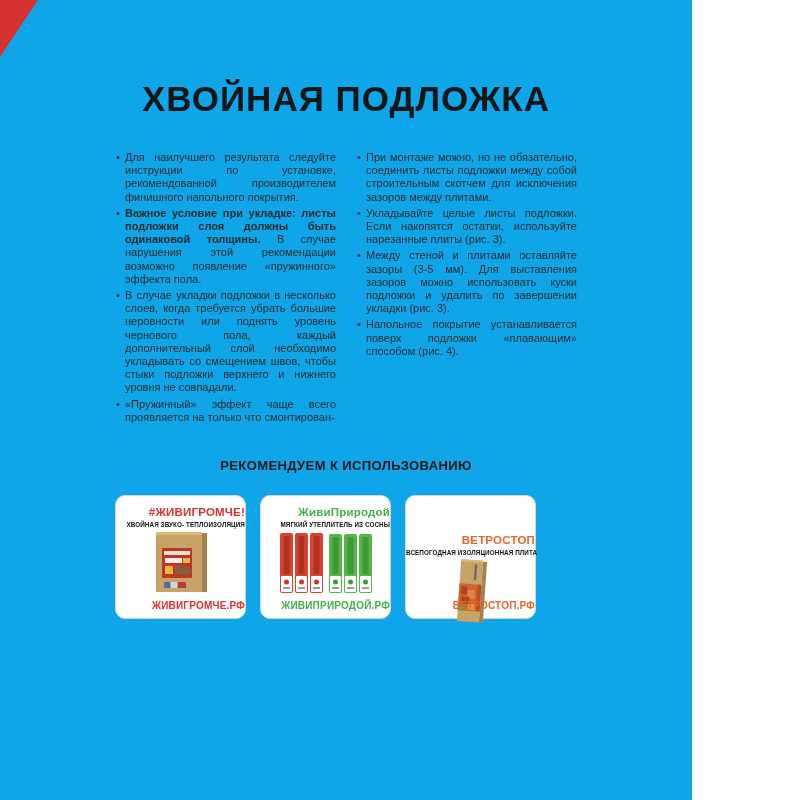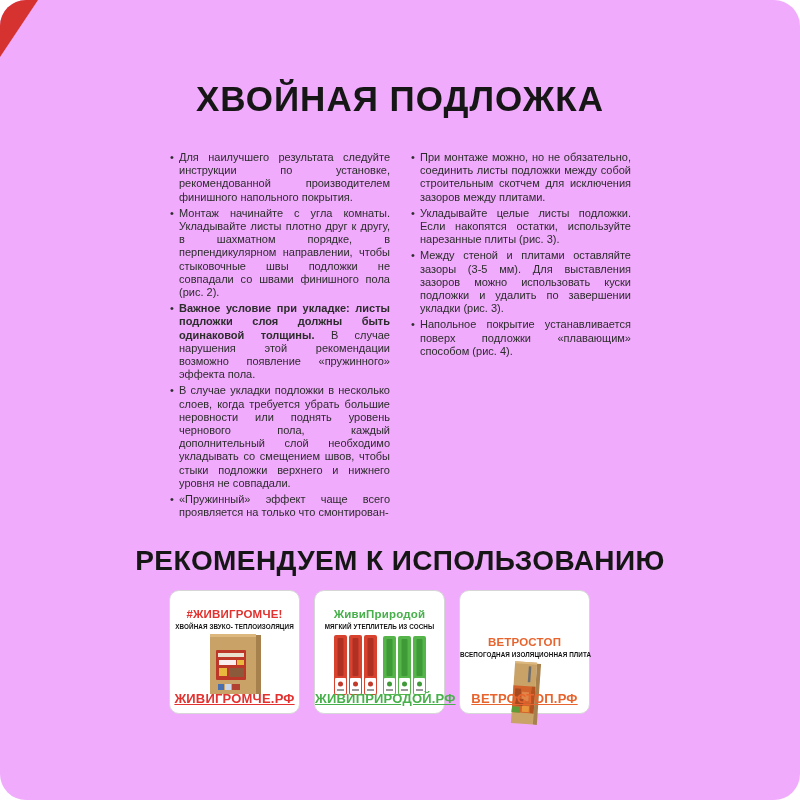--- a/index.html
+++ b/index.html
@@ -1,61 +1,60 @@
 <!DOCTYPE html>
 <html><head>
 <meta charset="utf-8">
 <style>
   html,body{margin:0;padding:0;background:#ffffff;}
   .page{
-    width:800px;height:800px;position:relative;overflow:hidden;background:#f0abfc;
-    font-family:"Liberation Sans",sans-serif;color:#2a2a2a;border-radius:26px;
+    width:692px;height:800px;position:relative;overflow:hidden;background:#0ea5e9;
+    font-family:"Liberation Sans",sans-serif;color:#2a2a2a;
   }
   .corner-mark{
     position:absolute;top:0;left:0;width:38px;height:57px;
     background:#d63330;clip-path:polygon(0 0,100% 0,0 100%);
   }
   .page-title{
     margin:0;padding-top:79px;text-align:center;
     font-size:35px;line-height:40px;font-weight:bold;letter-spacing:1px;color:#161616;
   }
   .content{width:462px;margin:32px auto 0;display:flex;gap:20px;}
   .col{width:221px;font-size:11px;line-height:13.2px;text-align:justify;color:#2c2c2c;}
   .item{margin:0 0 3px;padding-left:10px;position:relative;}
   .item.bullet::before{content:"•";position:absolute;left:1px;top:0;}
   .item b{font-weight:bold;}
   .subhead{font-weight:bold;margin:10px 0 3px;padding-left:0;font-size:11px;line-height:13.2px;}
   .rec-heading{
-    margin:27px 0 0;text-align:center;font-size:28px;line-height:23px;
+    margin:27px 0 0;text-align:center;font-size:13px;line-height:23px;
     font-weight:bold;letter-spacing:0.4px;color:#161616;
   }
   .cards{width:462px;margin:18px auto 0;display:flex;gap:14px;}
   .card{
     width:131px;height:124px;box-sizing:border-box;background:#fff;
-    border:1.5px solid #d6d6d6;border-radius:10px;text-align:center;
-    padding-top:17px;position:relative;flex:0 0 auto;
+    border:1.5px solid #d6d6d6;border-radius:10px;text-align:right;
+    padding-top:10px;position:relative;flex:0 0 auto;
   }
   .card-title{font-size:11.5px;line-height:13px;font-weight:bold;letter-spacing:0.2px;white-space:nowrap;}
   .card-sub{font-size:6.3px;line-height:8px;font-weight:bold;color:#111;margin-top:2px;letter-spacing:0.1px;white-space:nowrap;}
   .card-img{height:64px;display:flex;align-items:center;justify-content:center;margin-top:2px;}
-  .card-link{position:absolute;left:0;right:0;bottom:7px;font-size:13px;font-weight:bold;letter-spacing:0.2px;text-decoration:underline;}
+  .card-link{position:absolute;left:0;right:0;bottom:7px;font-size:10px;font-weight:bold;letter-spacing:0.2px;}
 </style>
 </head>
 <body>
 
 <div class="page">
 
   <div class="corner-mark"></div>
 
   <h1 class="page-title">ХВОЙНАЯ ПОДЛОЖКА</h1>
 
   <div class="content">
     <div class="col">
       <p class="item bullet">Для наилучшего результата следуйте инструкции по установке, рекомендованной производителем финишного напольного покрытия.</p>
-      <p class="item bullet">Монтаж начинайте с угла комнаты. Укладывайте листы плотно друг к другу, в шахматном порядке, в перпендикулярном направлении, чтобы стыковочные швы подложки не совпадали со швами финишного пола (рис. 2).</p>
       <p class="item bullet">
         <b>Важное условие при укладке: листы подложки слоя должны быть одинаковой толщины.</b>
         <span>В случае нарушения этой рекомендации возможно появление «пружинного» эффекта пола.</span>
       </p>
       <p class="item bullet">В случае укладки подложки в несколько слоев, когда требуется убрать большие неровности или поднять уровень чернового пола, каждый дополнительный слой необходимо укладывать со смещением швов, чтобы стыки подложки верхнего и нижнего уровня не совпадали.</p>
       <p class="item bullet">«Пружинный» эффект чаще всего проявляется на только что смонтирован-</p>
     </div>
     <div class="col">
       <p class="item bullet">При монтаже можно, но не обязательно, соединить листы подложки между собой строительным скотчем для исключения зазоров между плитами.</p>
       <p class="item bullet">Укладывайте целые листы подложки. Если накопятся остатки, используйте нарезанные плиты (рис. 3).</p>

